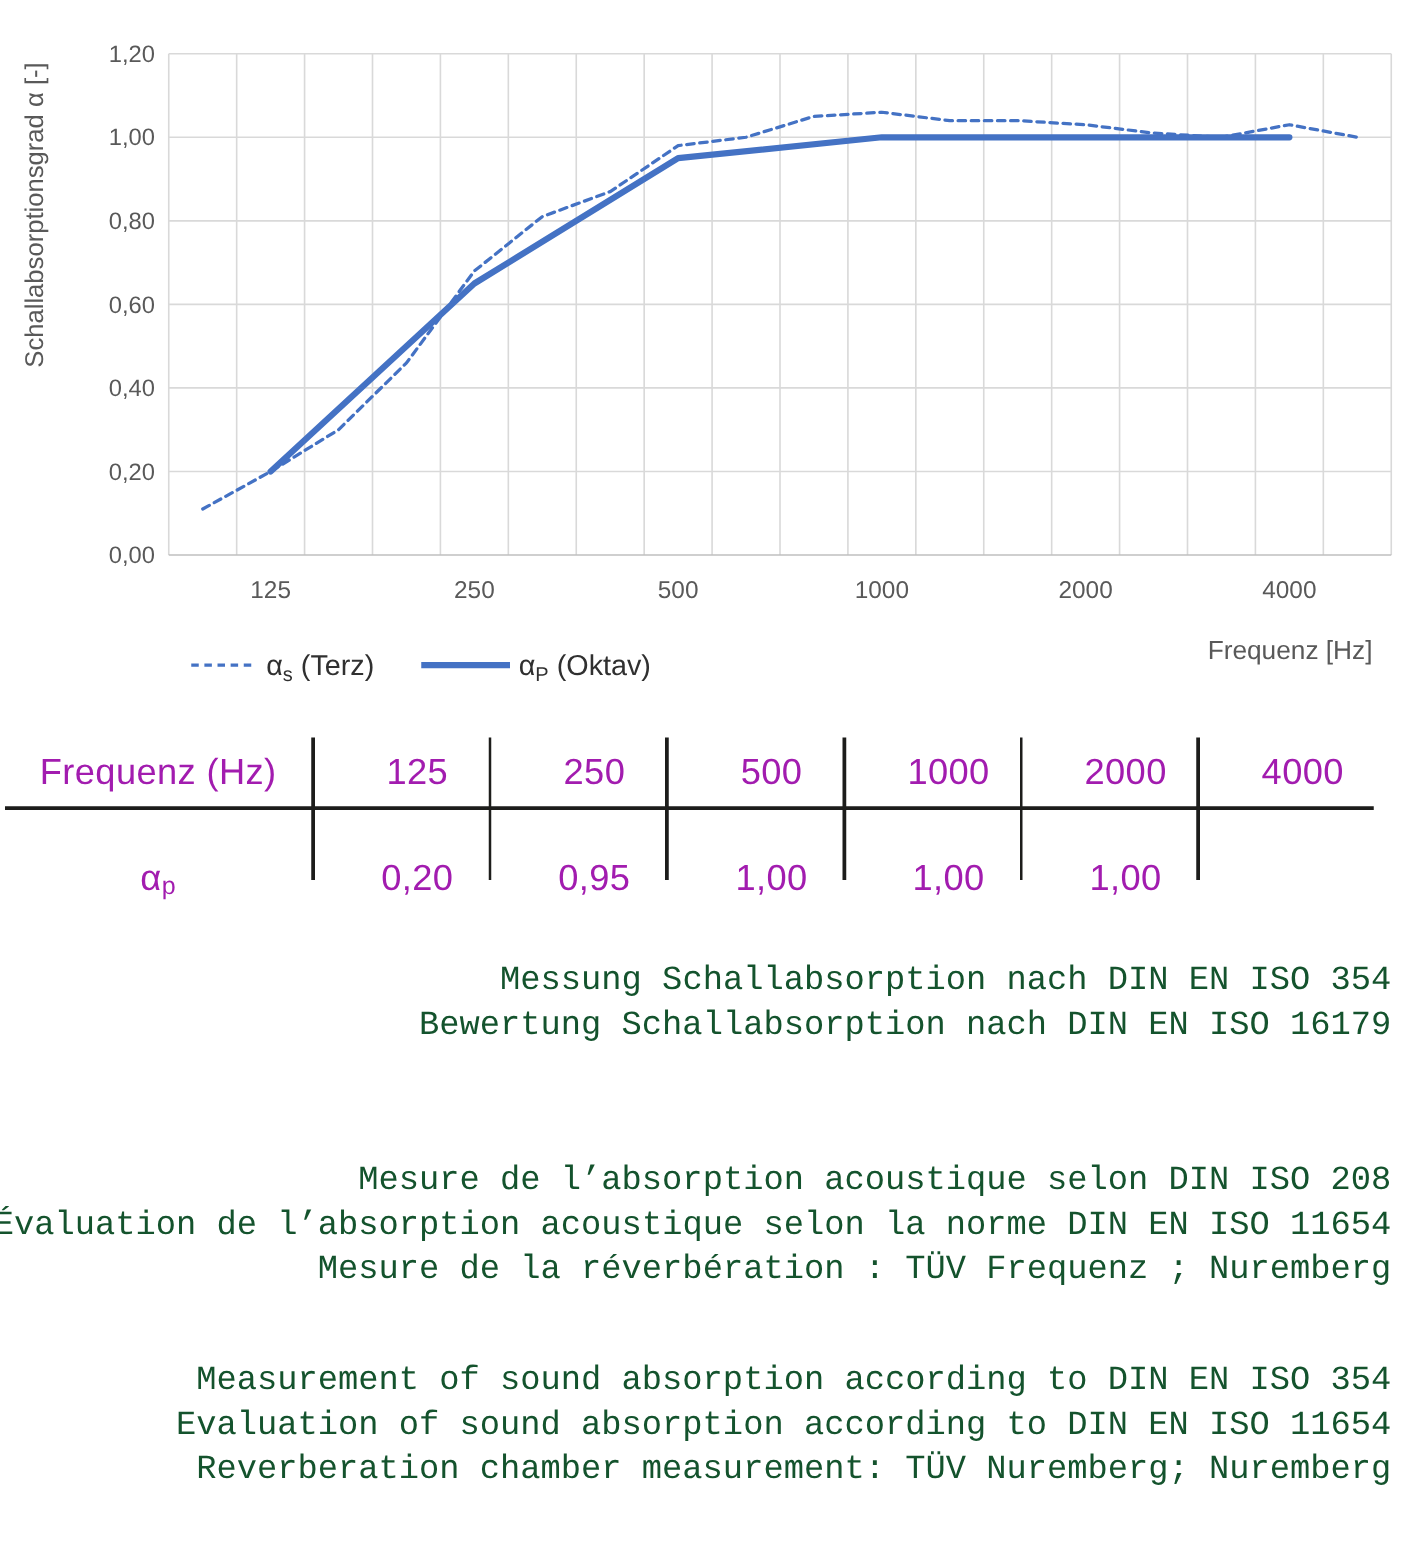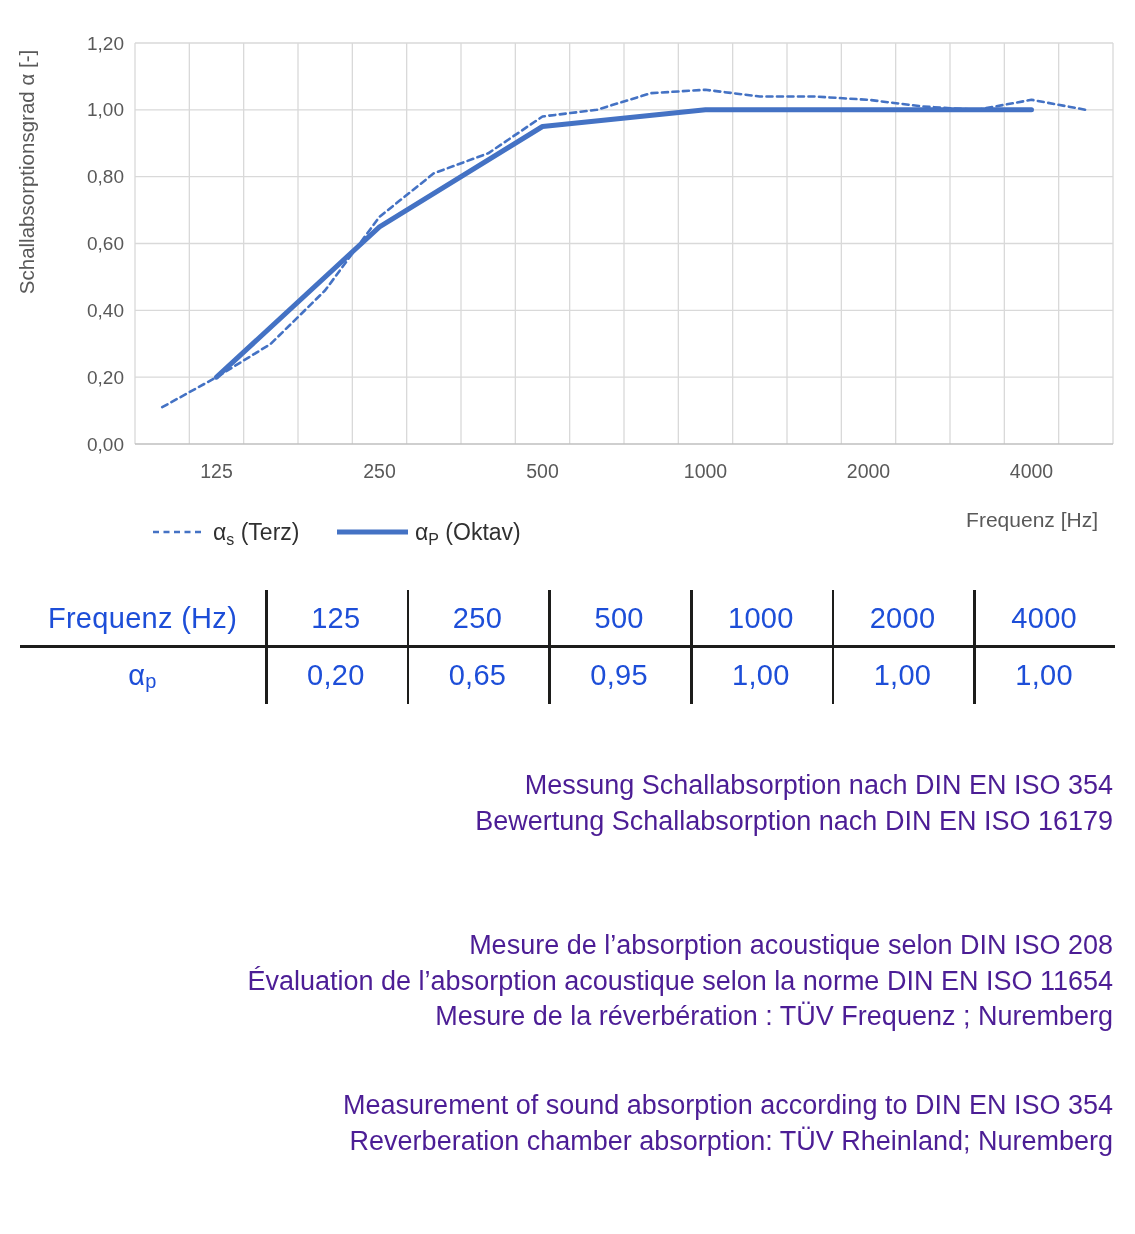--- a/index.html
+++ b/index.html
@@ -7,41 +7,43 @@
     width:1135px; height:1234px;
     background:#ffffff;
     font-family:"Liberation Sans", sans-serif;
     position:relative;
     overflow:hidden;
   }
   #chart-svg { position:absolute; top:0; left:0; }
 
   
   .abs-table {
-    position:absolute; left:20px; top:590px;
+    position:absolute; left:4px; top:590px;
     width:1095px; height:114px;
     display:grid;
     grid-template-columns:245px repeat(6, 1fr);
     grid-auto-rows:57px;
-    color:#1d4ed8;
+    color:#a21caf;
     font-size:29px;
+    gap:28px;
   }
   .cell { display:flex; align-items:center; justify-content:center; letter-spacing:0.3px; }
   .cell sub { font-size:20px; line-height:0; margin-top:10px; }
   .t-rule { position:absolute; left:0; top:55px; width:1095px; height:3px; background:#1d1d1b; }
   .t-vl { position:absolute; top:0; width:2.5px; height:114px; background:#1d1d1b; }
 
   
   .notes {
     position:absolute; right:22px;
     text-align:right;
-    color:#4c1d95;
+    color:#14532d;
     font-size:27px;
     line-height:35.5px;
     white-space:nowrap;
+    font-family:Liberation Mono, monospace;
   }
   #notes-de { top:768px; }
   #notes-fr { top:928px; }
   #notes-en { top:1088px; }
 </style>
 </head>
 <body>
 
 <svg id="chart-svg" width="1135" height="570" viewBox="0 0 1135 570">
     <g>
@@ -108,21 +110,20 @@
   <div class="cell">500</div>
   <div class="cell">1000</div>
   <div class="cell">2000</div>
   <div class="cell">4000</div>
 
   <div class="cell">
       <span>α</span>
       <sub>p</sub>
     </div>
   <div class="cell">0,20</div>
-  <div class="cell">0,65</div>
   <div class="cell">0,95</div>
   <div class="cell">1,00</div>
   <div class="cell">1,00</div>
   <div class="cell">1,00</div>
 
   <i class="t-rule"></i>
   <i class="t-vl" style="left:245px"></i>
   <i class="t-vl" style="left:386.7px"></i>
   <i class="t-vl" style="left:528.3px"></i>
   <i class="t-vl" style="left:670px"></i>
@@ -136,14 +137,15 @@
 </div>
 
 <div class="notes" id="notes-fr">
   <div>Mesure de l’absorption acoustique selon DIN ISO 208</div>
   <div>Évaluation de l’absorption acoustique selon la norme DIN EN ISO 11654</div>
   <div>Mesure de la réverbération : TÜV Frequenz ; Nuremberg</div>
 </div>
 
 <div class="notes" id="notes-en">
   <div>Measurement of sound absorption according to DIN EN ISO 354</div>
-  <div>Reverberation chamber absorption: TÜV Rheinland; Nuremberg</div>
+  <div>Evaluation of sound absorption according to DIN EN ISO 11654</div>
+  <div>Reverberation chamber measurement: TÜV Nuremberg; Nuremberg</div>
 </div>
 
 </body></html>

